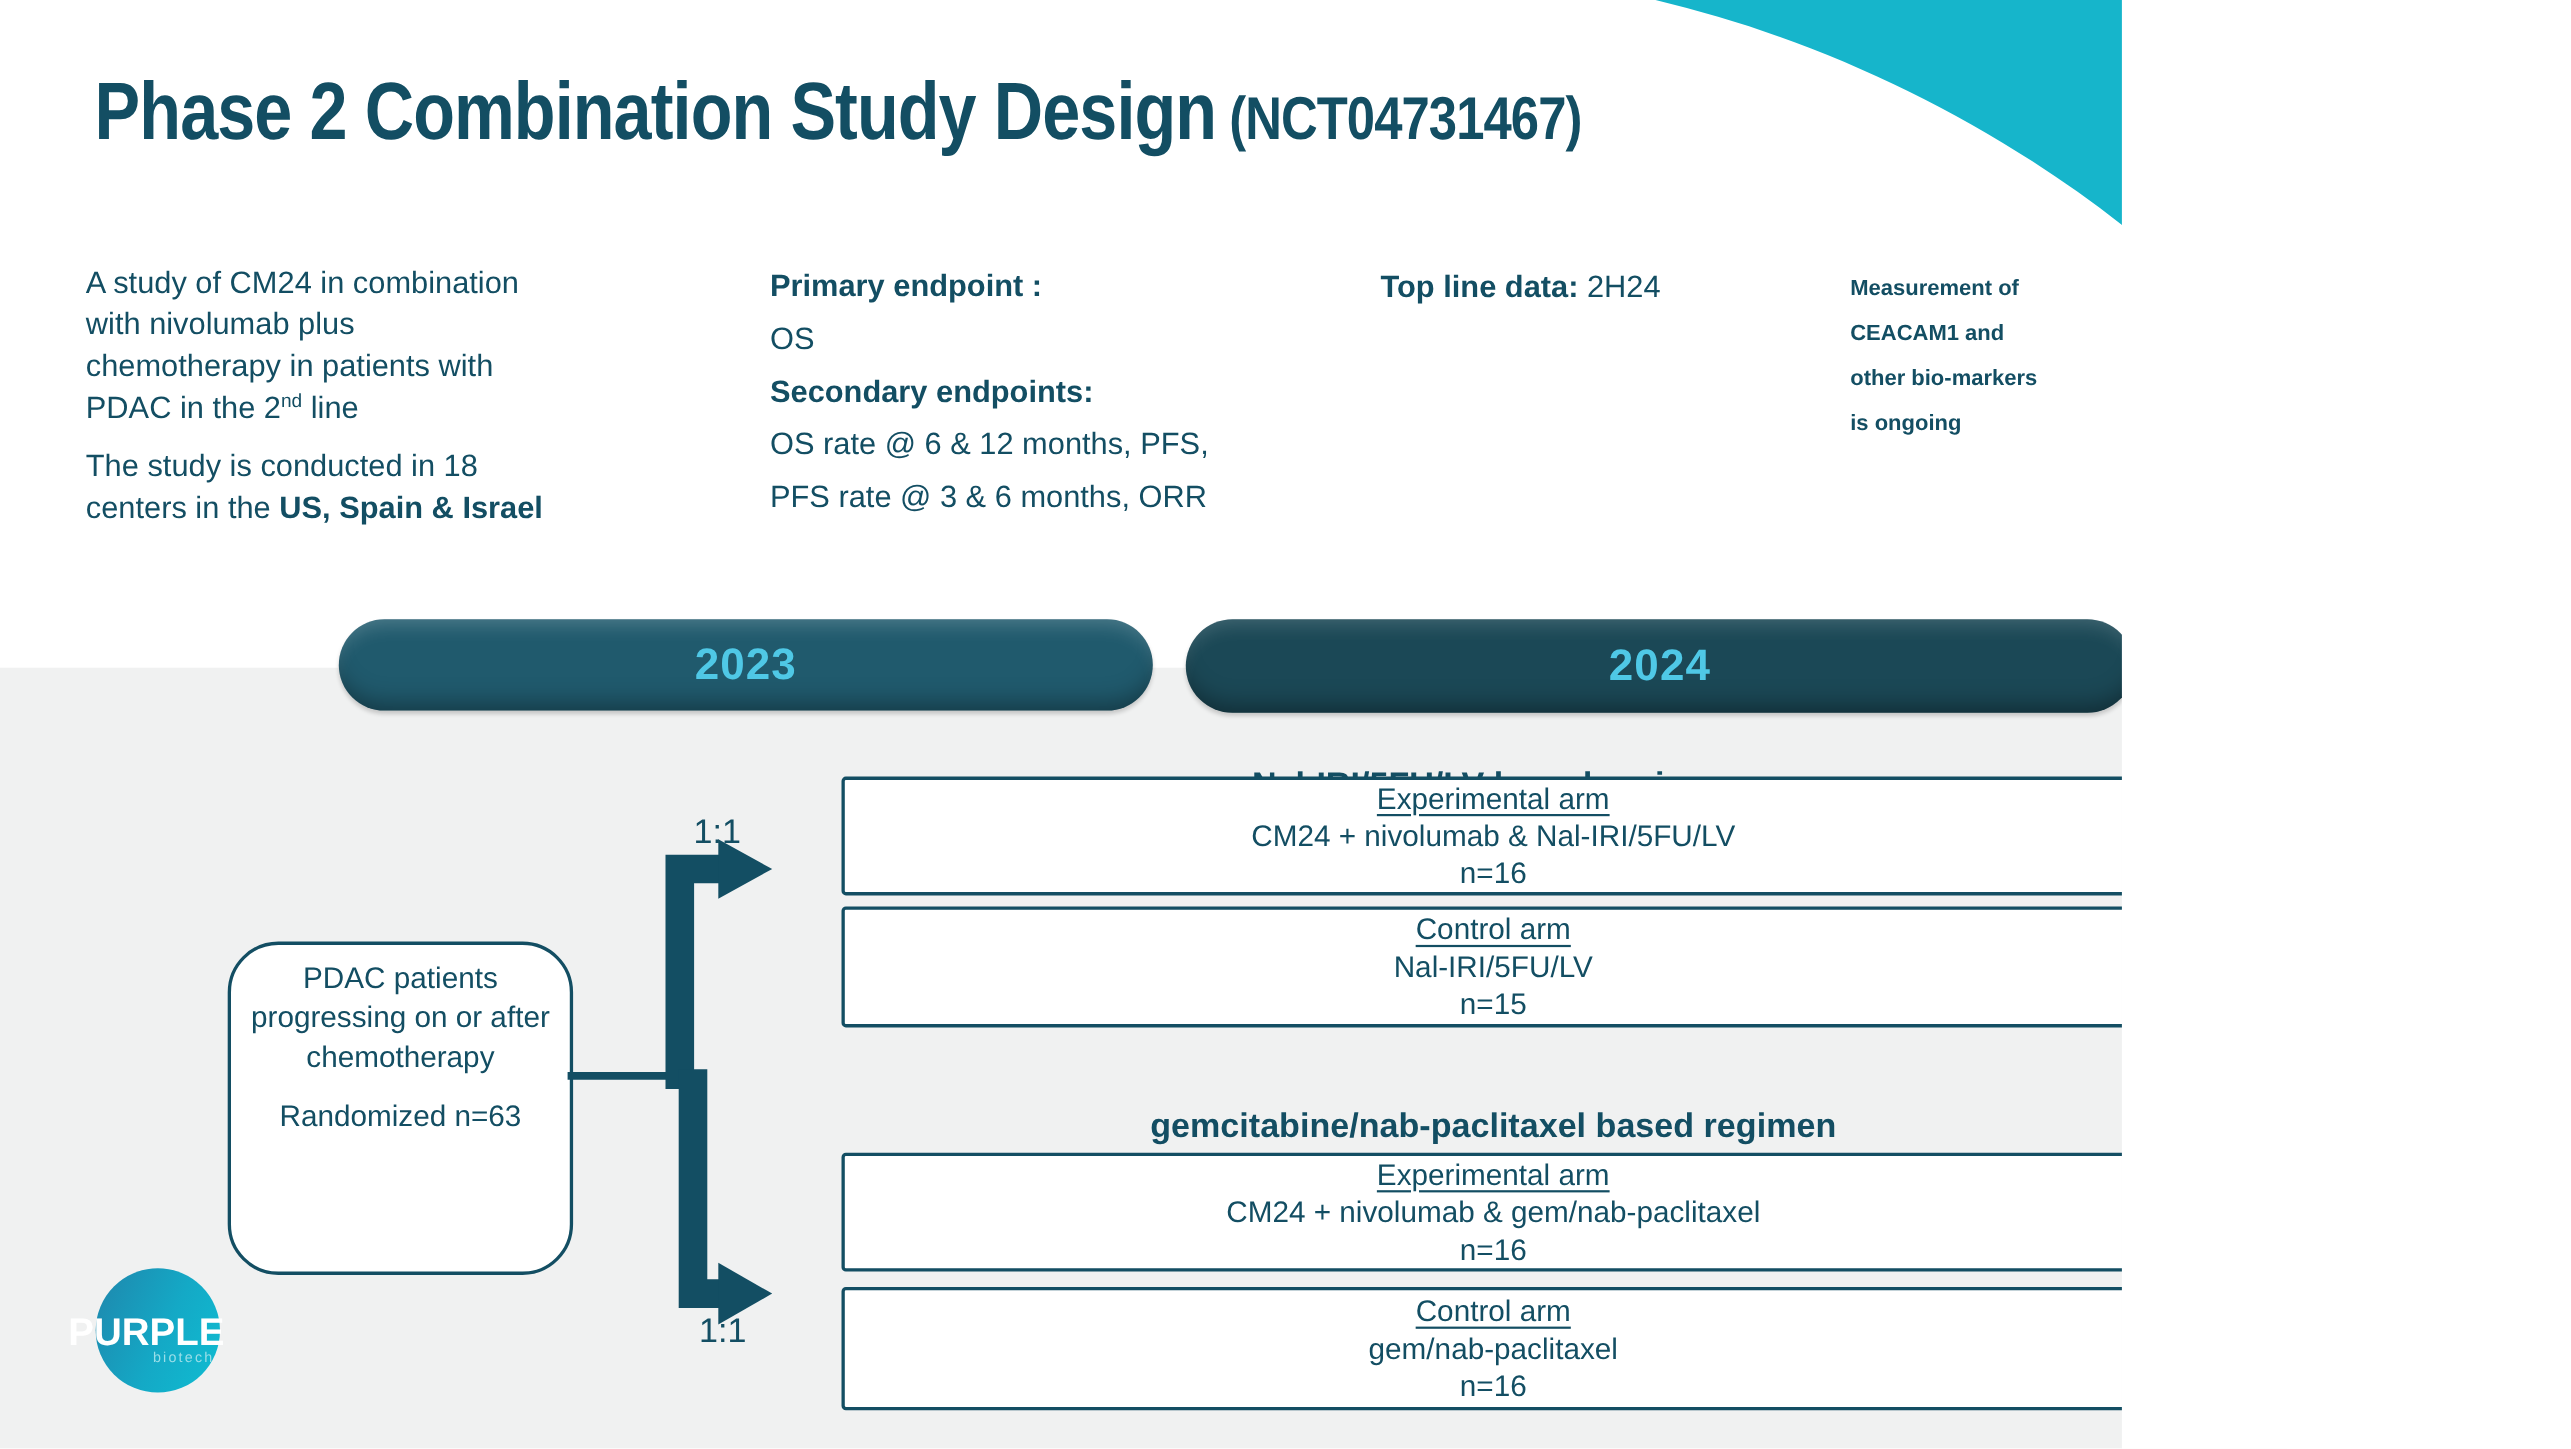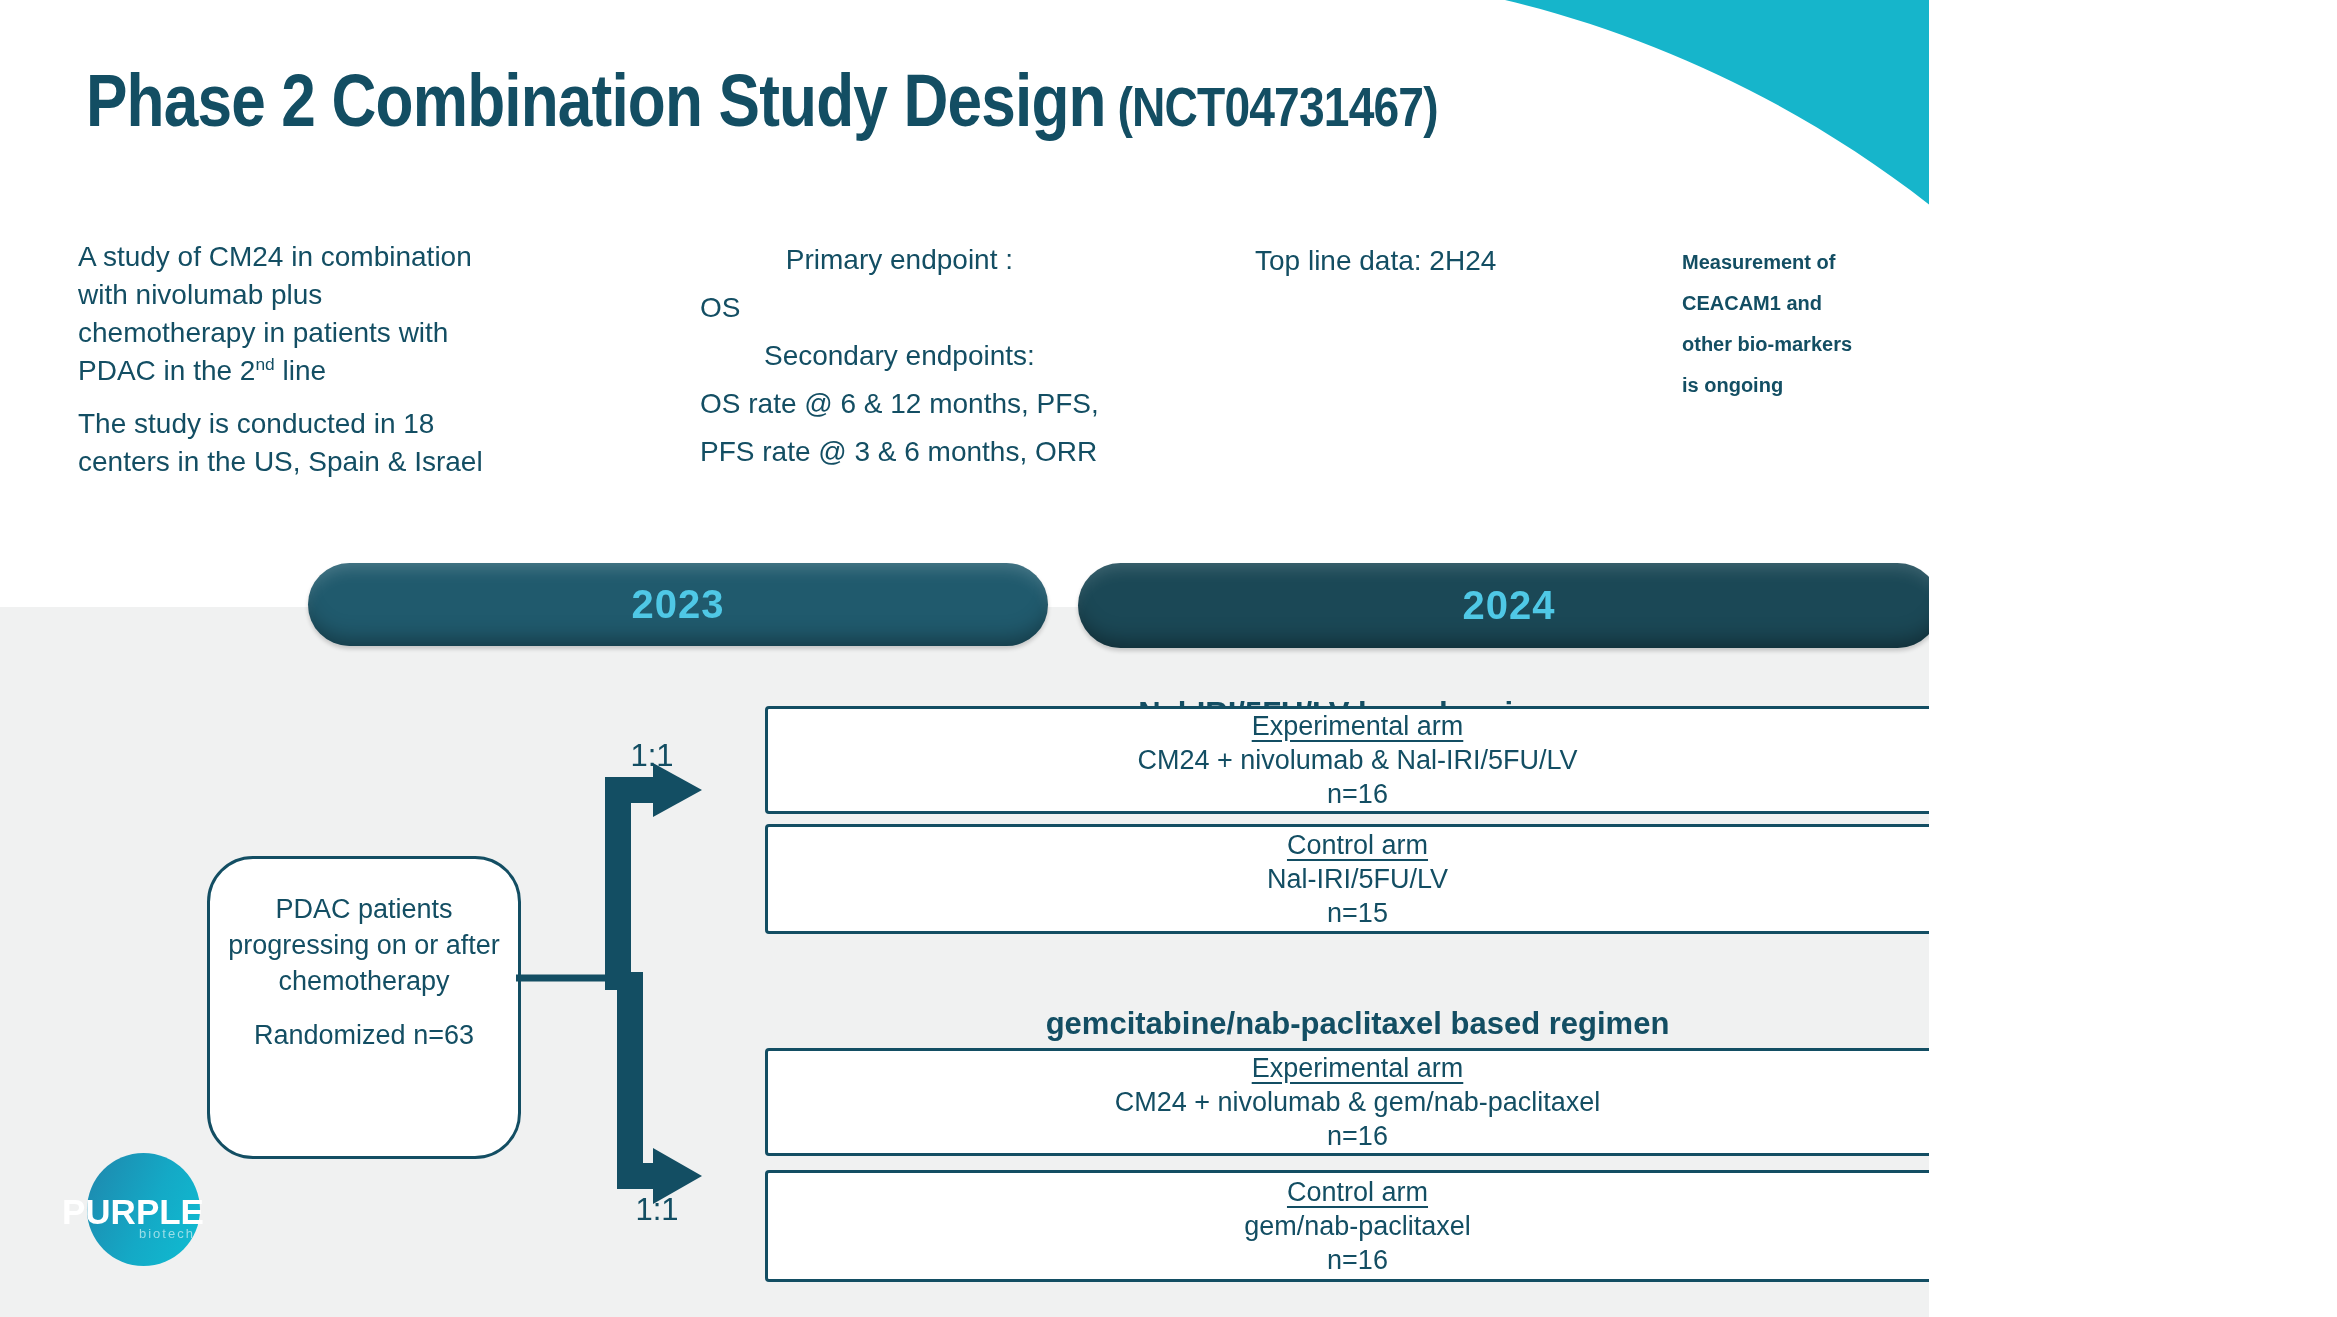--- a/index.html
+++ b/index.html
@@ -25,42 +25,42 @@
   .title{
     position:absolute;left:86px;top:58px;margin:0;white-space:nowrap;
     font-size:74px;font-weight:bold;letter-spacing:-1px;color:var(--dark);
     transform:scaleX(.84);transform-origin:left top;
   }
   .title .suffix{font-size:55px;margin-left:14px;}
 
   .textline{display:block;}
   .intro{position:absolute;left:78px;top:238px;font-size:28px;line-height:38px;}
   .intro .para2{margin-top:12px;}
-  .b{font-weight:normal;text-align:center;}
+  .b{font-weight:bold;}
   sup{font-size:62%;vertical-align:baseline;position:relative;top:-0.55em;}
 
   .endpoints{position:absolute;left:700px;top:236px;font-size:28px;line-height:48px;}
   .topline{position:absolute;left:1255px;top:245px;font-size:28px;}
   .biomarker{position:absolute;left:1682px;top:242px;width:330px;font-size:20px;line-height:41px;font-weight:bold;}
 
   .pill{
     position:absolute;border-radius:44px;display:flex;align-items:center;justify-content:center;
     font-weight:bold;font-size:40px;color:var(--year-text);letter-spacing:1px;
   }
   .pill-2023{left:308px;top:563px;width:740px;height:83px;background:var(--pill-left);
     box-shadow:inset 0 14px 18px -10px rgba(255,255,255,.22), inset 0 -18px 22px -12px rgba(0,0,0,.38), 0 3px 4px rgba(0,0,0,.18);}
   .pill-2024{left:1078px;top:563px;width:862px;height:85px;background:var(--pill-right);
     box-shadow:inset 0 14px 18px -10px rgba(255,255,255,.18), inset 0 -18px 22px -12px rgba(0,0,0,.4), 0 3px 4px rgba(0,0,0,.18);}
 
   .flow-svg{position:absolute;left:0;top:0;z-index:2;color:var(--dark);pointer-events:none;}
 
   .patient-box{
     position:absolute;left:207px;top:856px;width:314px;height:303px;box-sizing:border-box;
     background:#fff;border:3px solid var(--dark);border-radius:46px;
-    text-align:center;font-size:27px;line-height:36px;padding-top:32px;
+    text-align:center;font-size:27px;line-height:36px;padding-top:12px;
   }
   .patient-box .rand{margin-top:18px;}
 
   .ratio{position:absolute;font-size:31px;color:var(--dark);width:90px;text-align:center;}
   .ratio-top{left:607px;top:738px;}
   .ratio-bottom{left:612px;top:1192px;}
 
   .regimen-title{position:absolute;left:765px;width:1185px;text-align:center;font-weight:bold;font-size:31px;color:var(--dark);}
   .rt1{top:696px;}
   .rt2{top:1006px;}

